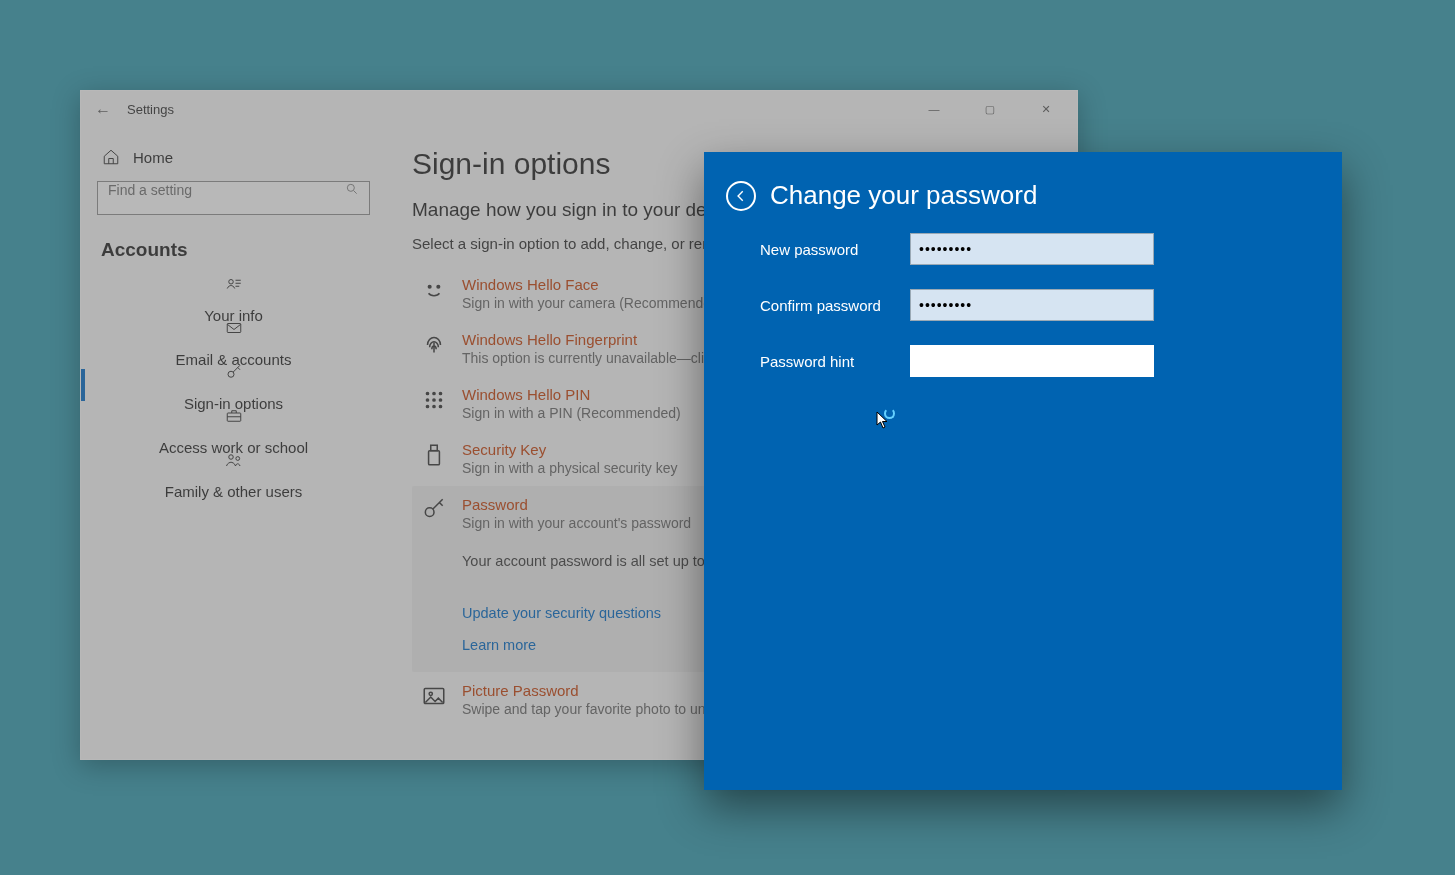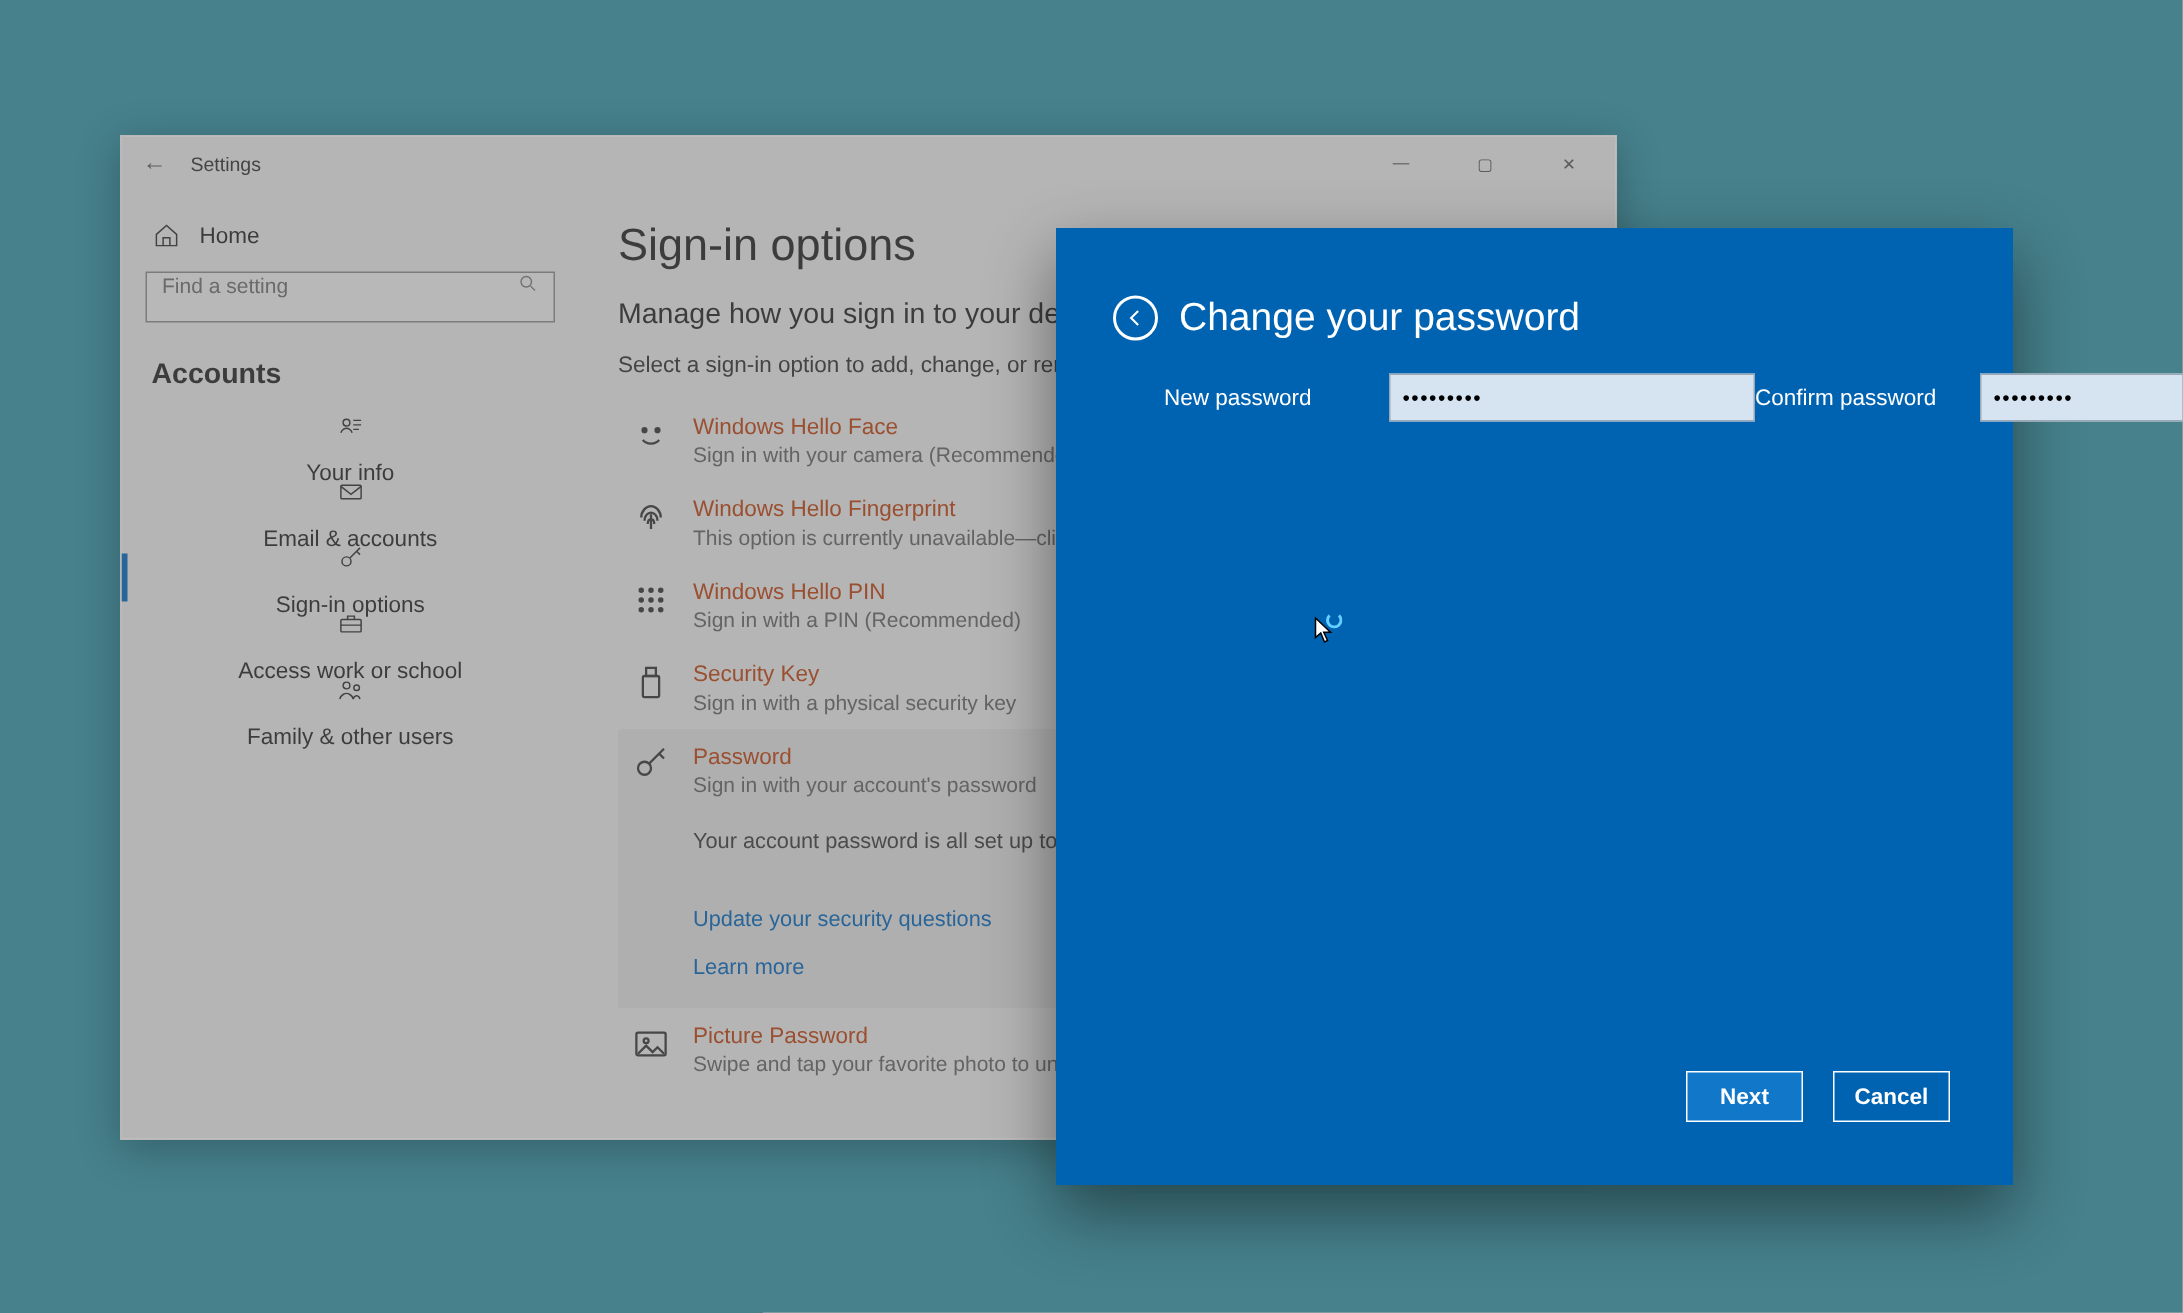--- a/index.html
+++ b/index.html
@@ -106,35 +106,35 @@
 
   
   .modal {
     position:absolute;
     left: 704px; top: 152px;
     width: 638px; height: 638px;
     background: #0063b1;
     color: #ffffff;
     box-shadow: 0 18px 42px rgba(0,0,0,0.45);
     display:flex; flex-direction:column;
-    padding: 16px;
+    padding: 0;
   }
   .modal-header {
     display:flex; align-items:center; gap:14px;
     padding: 28px 22px 18px 22px;
   }
   .modal-back {
     width:30px; height:30px; border:2px solid #fff; border-radius:50%;
     display:flex; align-items:center; justify-content:center;
     cursor:pointer;
   }
   .modal-back svg { width:14px; height:14px; stroke:#fff; fill:none; stroke-width:2.4; }
   .modal-title { font-size: 26px; font-weight: 400; }
 
-  .form { padding: 4px 34px 0 56px; display:flex; flex-direction:row; }
+  .form { padding: 4px 34px 0 56px; display:flex; flex-direction:column; gap: 24px; }
   .form-row { display:flex; align-items:center; }
   .form-row label { width: 150px; font-size: 15px; }
   .form-row input {
     width: 244px; height: 32px;
     border: 1px solid #9aa9b5;
     background: #d6e4f2;
     padding: 0 8px;
     font-size: 14px;
     color:#000;
     outline:none;
@@ -378,24 +378,20 @@
     <div class="form-row">
       <label>Confirm password</label>
       <input type="text" class="dots" readonly="" value="•••••••••" style="">
     </div>
     <div class="form-row">
       <label>Password hint</label>
       <input type="text" class="focused" value="" style="">
     </div>
   </div>
 
-  <div class="modal-footer">
-    <div class="btn primary">Next</div>
-    <div class="btn">Cancel</div>
-  </div>
 </div>
 
 <div class="spinner"></div>
 <div class="cursor">
   <svg width="14" height="18" viewBox="0 0 14 18">
       <path d="M1 1 L1 14 L4.5 11 L7 17 L9 16 L6.5 10.5 L11 10.5 Z" fill="#fff" stroke="#000" stroke-width="1"></path>
     </svg>
 </div>
 
 </body></html>

